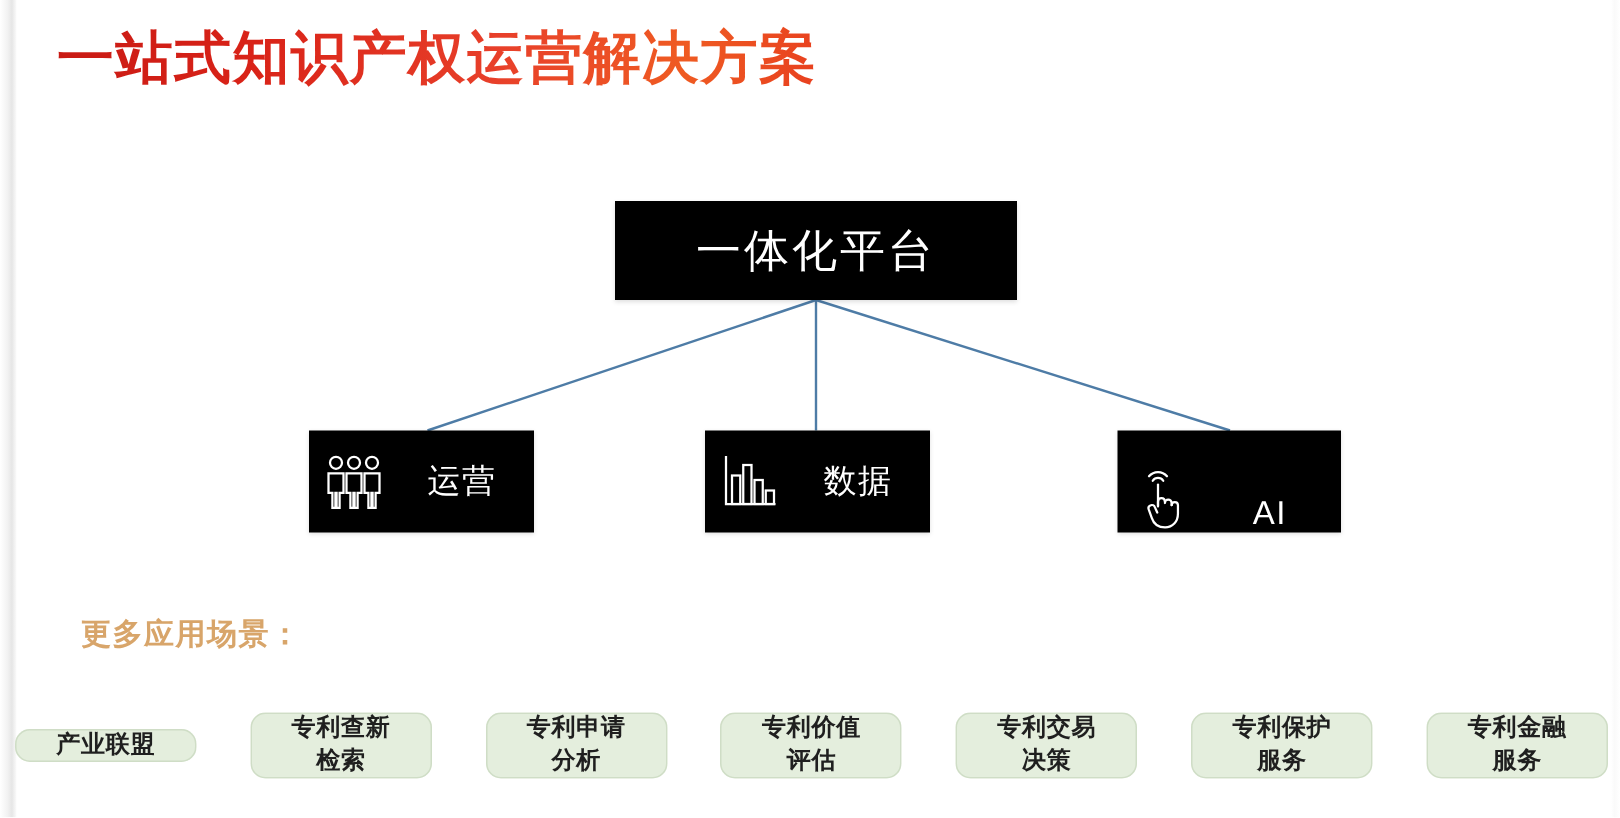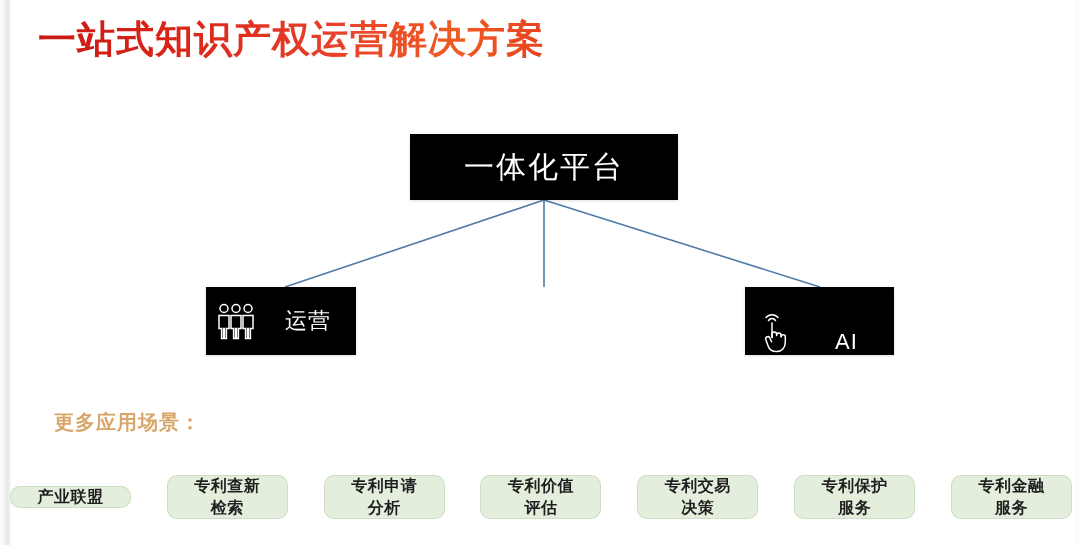--- a/index.html
+++ b/index.html
@@ -178,20 +178,30 @@
         <circle cx="8" cy="8.5" r="4"></circle>
         <path d="M3 15.5 h10 v13 h-2.6 v10 h-2 v-10 h-0.8 v10 h-2 v-10 H3 Z"></path>
         <circle cx="20" cy="8.5" r="4"></circle>
         <path d="M15 15.5 h10 v13 h-2.6 v10 h-2 v-10 h-0.8 v10 h-2 v-10 H15 Z"></path>
         <circle cx="32" cy="8.5" r="4"></circle>
         <path d="M27 15.5 h10 v13 h-2.6 v10 h-2 v-10 h-0.8 v10 h-2 v-10 H27 Z"></path>
       </svg>
       <span class="child-label">运营</span>
     </div>
 
+    <div class="node child-node" id="node-data">
+      <svg class="child-icon" viewBox="0 0 40 42" xmlns="http://www.w3.org/2000/svg" fill="none" stroke="#ffffff" stroke-width="1.5">
+        <path d="M4 4 V36 H37"></path>
+        <rect x="8" y="17" width="5.5" height="19"></rect>
+        <rect x="15.5" y="10" width="5.5" height="26"></rect>
+        <rect x="23" y="20" width="5.5" height="16"></rect>
+        <rect x="30.5" y="27" width="5.5" height="9"></rect>
+      </svg>
+      <span class="child-label">数据</span>
+    </div>
 
     <div class="node child-node" id="node-ai">
       <svg class="child-icon" viewBox="0 0 40 42" xmlns="http://www.w3.org/2000/svg" fill="none" stroke="#ffffff" stroke-width="1.5" stroke-linecap="round" stroke-linejoin="round">
         <path d="M13.5 7.5 a4.2 4.2 0 0 1 7 0"></path>
         <path d="M11 4.5 a7.8 7.8 0 0 1 12 0"></path>
         <path d="M17 10 v14.5"></path>
         <path d="M17 24.5 v-3 c0-1.4 1-2.4 2.3-2.4 c1.3 0 2.3 1 2.3 2.4"></path>
         <path d="M21.6 22.4 c0-1.3 1-2.3 2.2-2.3 c1.3 0 2.3 1 2.3 2.3 v1.4"></path>
         <path d="M26.1 23.8 c0-1.2 0.9-2.1 2.1-2.1 c1.2 0 2.1 0.9 2.1 2.1 v5.5 c0 5.6-3.6 9.3-8.6 9.3 c-4.5 0-7.6-2.5-8.8-6.2 l-2.1-5.8 c-0.4-1.2 0.2-2.4 1.4-2.8 c1.1-0.4 2.3 0.2 2.7 1.3 l1.6 3.6"></path>
       </svg>

